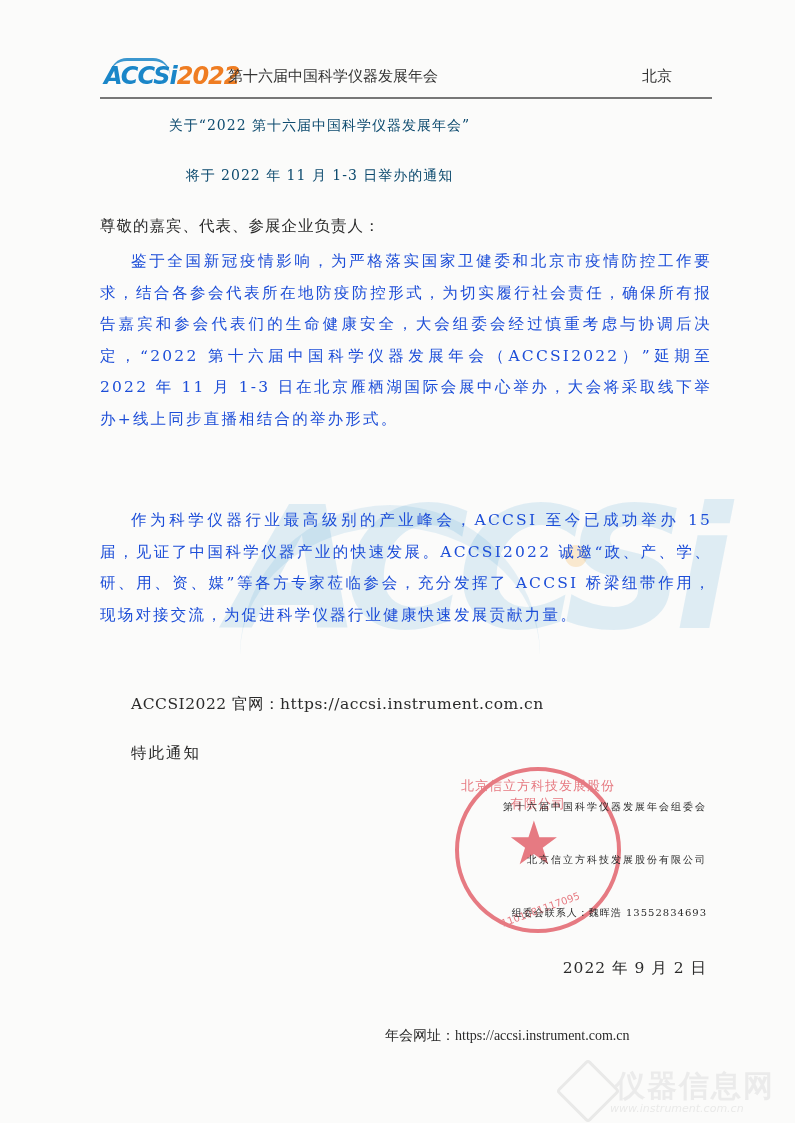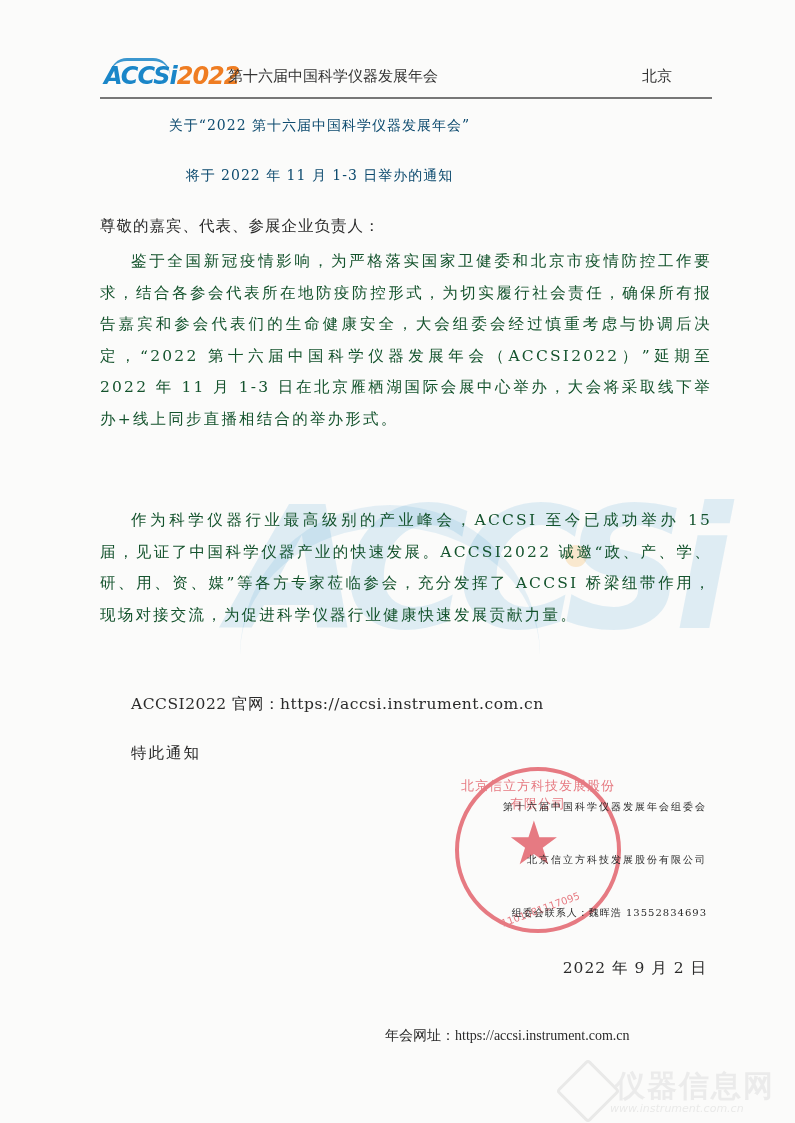--- a/index.html
+++ b/index.html
@@ -14,21 +14,21 @@
   .lh-title{position:absolute;left:128px;top:7px;font-size:15px;color:#333;}
   .lh-city{position:absolute;right:40px;top:7px;font-size:15px;color:#333;}
   .lh-rule{position:absolute;left:0;right:0;top:37px;height:2px;background:#777;}
 
   .title{position:absolute;left:0;width:639px;text-align:center;font-size:14px;color:#0c4a6e;letter-spacing:1px;}
   .t1{top:117px;}
   .t2{top:157px;margin-top:10px;}
 
   .salutation{position:absolute;left:100px;top:216px;font-size:15.5px;letter-spacing:1px;}
   .para{position:absolute;left:100px;width:612px;font-size:15.5px;line-height:31.5px;
-        text-indent:31px;letter-spacing:2.2px;text-align:justify;color:#14532d;}
+        text-indent:31px;letter-spacing:2.2px;text-align:justify;color:#1d4ed8;}
   .p1{top:246px;}
   .p2{top:505px;}
   .website{position:absolute;left:131px;top:694px;font-size:15.5px;letter-spacing:.5px;}
   .closing{position:absolute;left:131px;top:743px;font-size:15.5px;letter-spacing:2px;text-align:right;}
 
   .sign{position:absolute;right:88px;font-size:10px;letter-spacing:2px;text-align:right;}
   .s1{top:800px;}
   .s2{top:853px;}
   .s3{top:906px;letter-spacing:1px;}
   .date{position:absolute;right:88px;top:958px;font-size:15.5px;letter-spacing:1px;}

